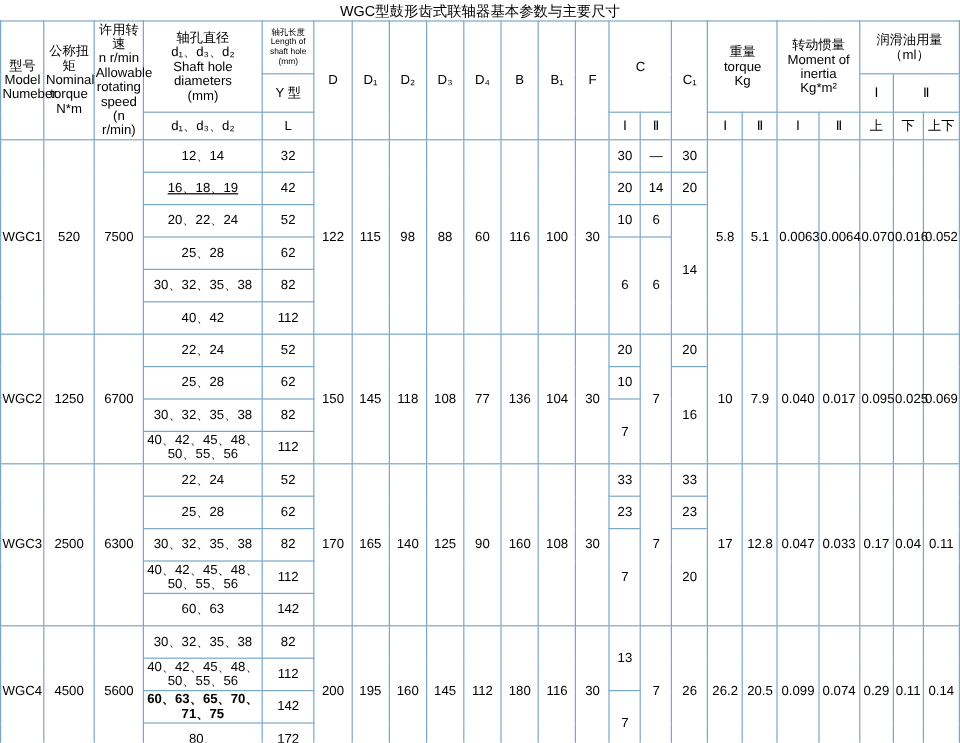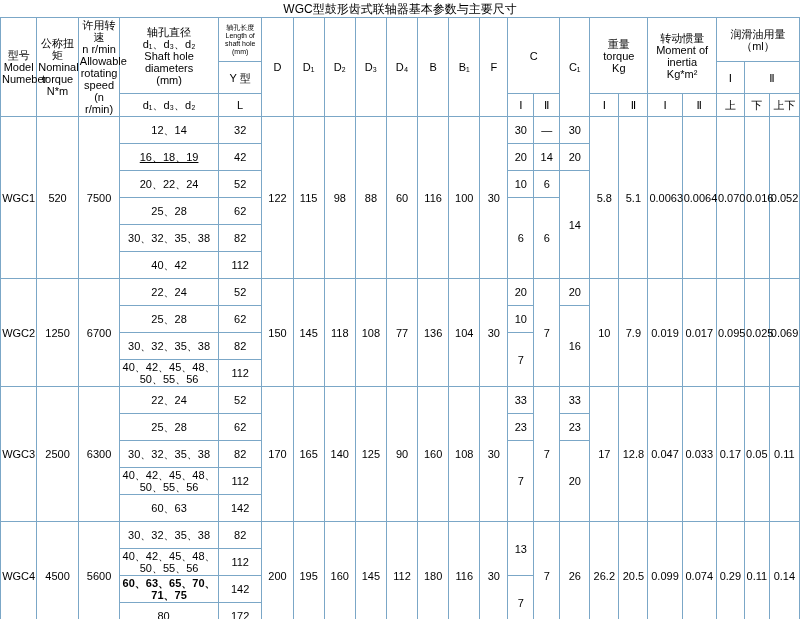--- a/index.html
+++ b/index.html
@@ -232,21 +232,21 @@
           <td rowspan="4">108</td>
           <td rowspan="4">77</td>
           <td rowspan="4">136</td>
           <td rowspan="4">104</td>
           <td rowspan="4">30</td>
           <td rowspan="1">20</td>
           <td rowspan="4">7</td>
           <td>20</td>
           <td rowspan="4">10</td>
           <td rowspan="4">7.9</td>
-          <td rowspan="4">0.019</td>
+          <td rowspan="4">0.040</td>
           <td rowspan="4">0.017</td>
           <td rowspan="4">0.095</td>
           <td rowspan="4">0.025</td>
           <td rowspan="4">0.069</td>
         </tr>
         <tr class="blue">
           <td class="lft" style="height: 24px;">25、28</td>
           <td>62</td>
           <td rowspan="1">10</td>
           <td rowspan="3">16</td>
@@ -275,21 +275,21 @@
           <td rowspan="5">108</td>
           <td rowspan="5">30</td>
           <td rowspan="1">33</td>
           <td rowspan="5">7</td>
           <td>33</td>
           <td rowspan="5">17</td>
           <td rowspan="5">12.8</td>
           <td rowspan="5">0.047</td>
           <td rowspan="5">0.033</td>
           <td rowspan="5">0.17</td>
-          <td rowspan="5">0.05</td>
+          <td rowspan="5">0.04</td>
           <td rowspan="5">0.11</td>
         </tr>
         <tr class="white">
           <td class="lft" style="height: 24px;">25、28</td>
           <td>62</td>
           <td rowspan="1">23</td>
           <td>23</td>
         </tr>
         <tr class="white">
           <td class="lft" style="height: 24px;">30、32、35、38</td>

